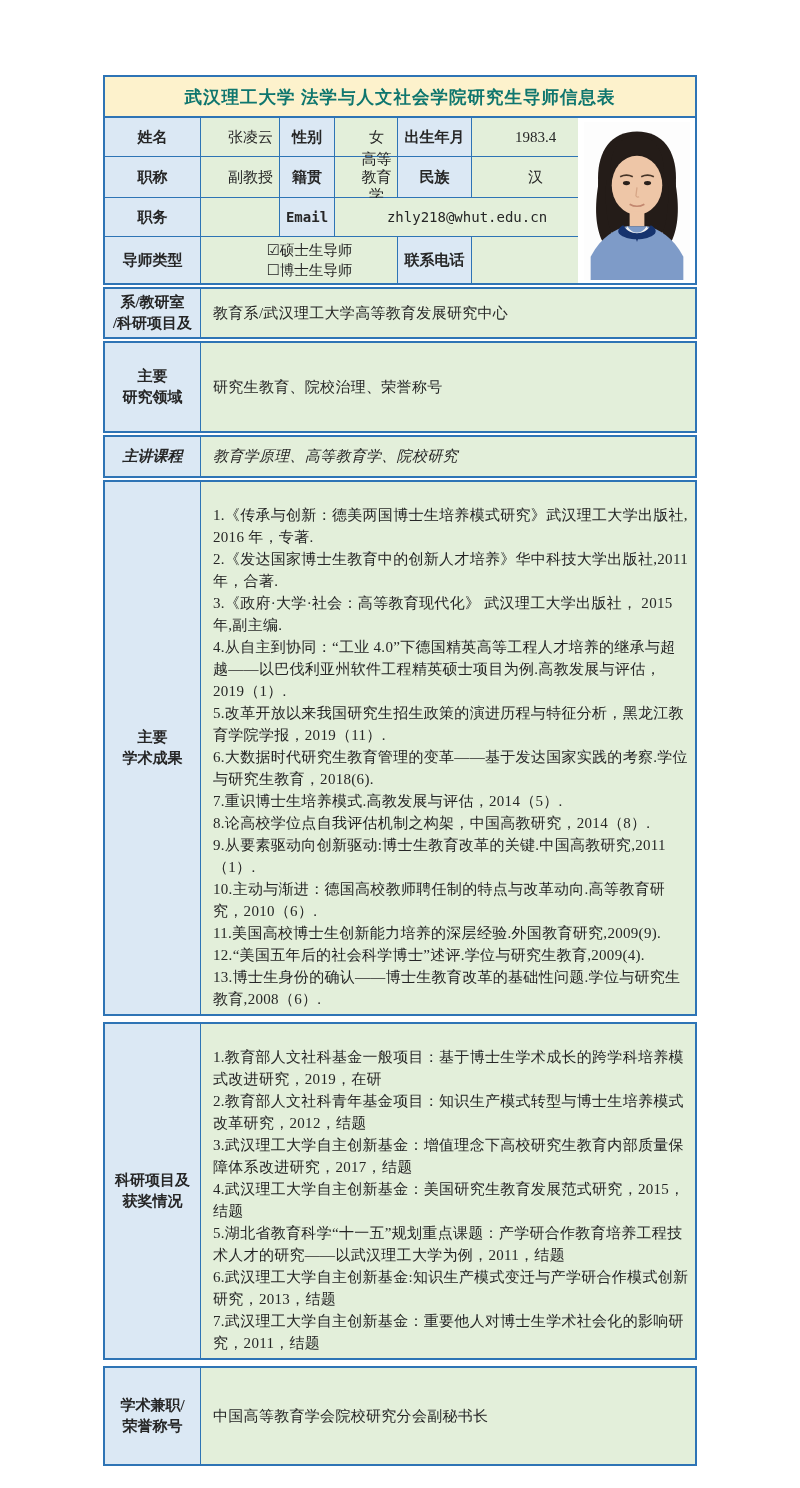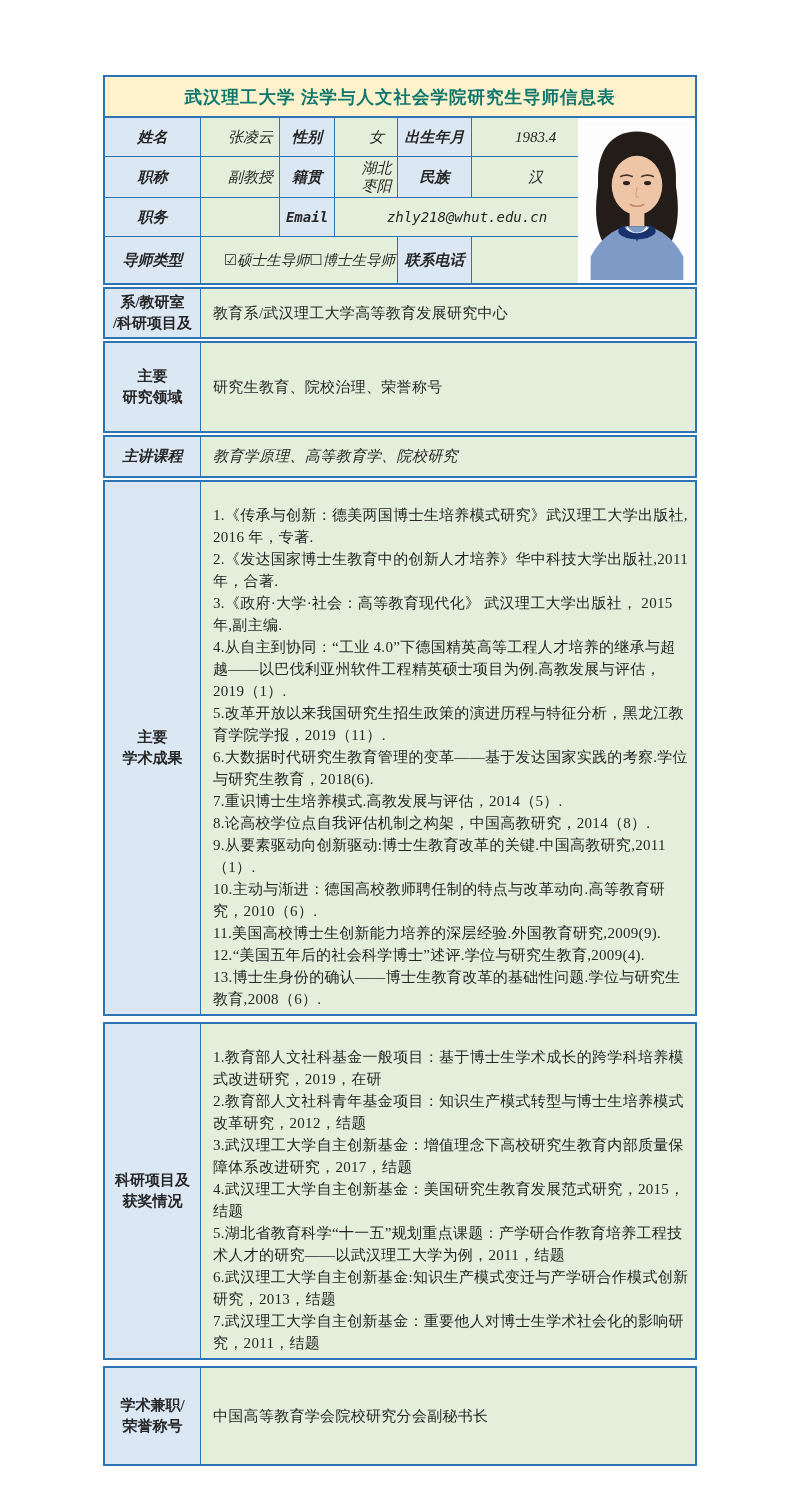--- a/index.html
+++ b/index.html
@@ -13,31 +13,31 @@
 
   
   .title-row{height:39px;background:#fdf2cc;border-bottom:2px solid #2e74b5;
              display:flex;align-items:center;justify-content:center;
              font-weight:bold;font-size:17.5px;letter-spacing:1px;color:#0f766e;}
   .block-a-body{display:flex;}
   .grid-area{width:473px;}
   .row{display:flex;}
   .cell{box-sizing:border-box;border-right:1px solid #2e74b5;border-bottom:1px solid #2e74b5;
         display:flex;flex-direction:column;align-items:center;justify-content:center;
-        text-align:center;font-size:15px;line-height:18px;padding:1px 2px;font-style:italic;}
+        text-align:center;font-size:15px;line-height:18px;padding:1px 2px;}
   .row:last-child .cell{border-bottom:none;}
   .cell.lbl{background:#dbe8f4;font-weight:bold;}
   .cell.val{background:#e3efda;padding-left:23px;}
   .w1{width:96px;}.w2{width:79px;}.w3{width:55px;}.w4{width:63px;}
   .w5{width:74px;}.w6{width:106px;border-right:none;}
   .span-345{width:243px;border-right:none;}
   .span-234{width:197px;}
   .h1{height:39px;}.h2{height:41px;}.h3{height:39px;}.h4{height:46px;}
   .mono{font-family:"DejaVu Sans Mono","Liberation Mono",monospace;font-size:14px;}
-  .opts{display:flex;flex-direction:row;align-items:flex-start;font-weight:normal;}
+  .opts{display:flex;flex-direction:column;align-items:flex-start;font-weight:normal;}
   .opt{font-family:"DejaVu Sans","Liberation Serif",serif;font-size:14.5px;line-height:20px;}
   .photo-cell{flex:1;background:#ffffff;display:flex;align-items:center;justify-content:center;}
 
   
   .lv{display:flex;}
   .side-label{box-sizing:border-box;width:96px;background:#dbe8f4;border-right:1px solid #2e74b5;
               display:flex;flex-direction:column;align-items:center;justify-content:center;
               font-weight:bold;font-size:15px;line-height:21px;text-align:center;flex:none;}
   .body-cell{flex:1;background:#e3efda;display:flex;flex-direction:column;justify-content:center;
              font-size:15px;letter-spacing:0.3px;padding:4px 6px 4px 12px;box-sizing:border-box;}
@@ -67,21 +67,21 @@
             <div class="cell lbl w3 h1">性别</div>
             <div class="cell val w4 h1">女</div>
             <div class="cell lbl w5 h1">出生年月</div>
             <div class="cell val w6 h1">1983.4</div>
           </div>
 
           <div class="row">
             <div class="cell lbl w1 h2">职称</div>
             <div class="cell val w2 h2">副教授</div>
             <div class="cell lbl w3 h2">籍贯</div>
-            <div class="cell val w4 h2">湖北枣阳</div>
+            <div class="cell val w4 h2">高等教育学</div>
             <div class="cell lbl w5 h2">民族</div>
             <div class="cell val w6 h2">汉</div>
           </div>
 
           <div class="row">
             <div class="cell lbl w1 h3">职务</div>
             <div class="cell val w2 h3"></div>
             <div class="cell lbl w3 h3 mono">Email</div>
             <div class="cell val span-345 h3 mono">zhly218@whut.edu.cn</div>
           </div>

